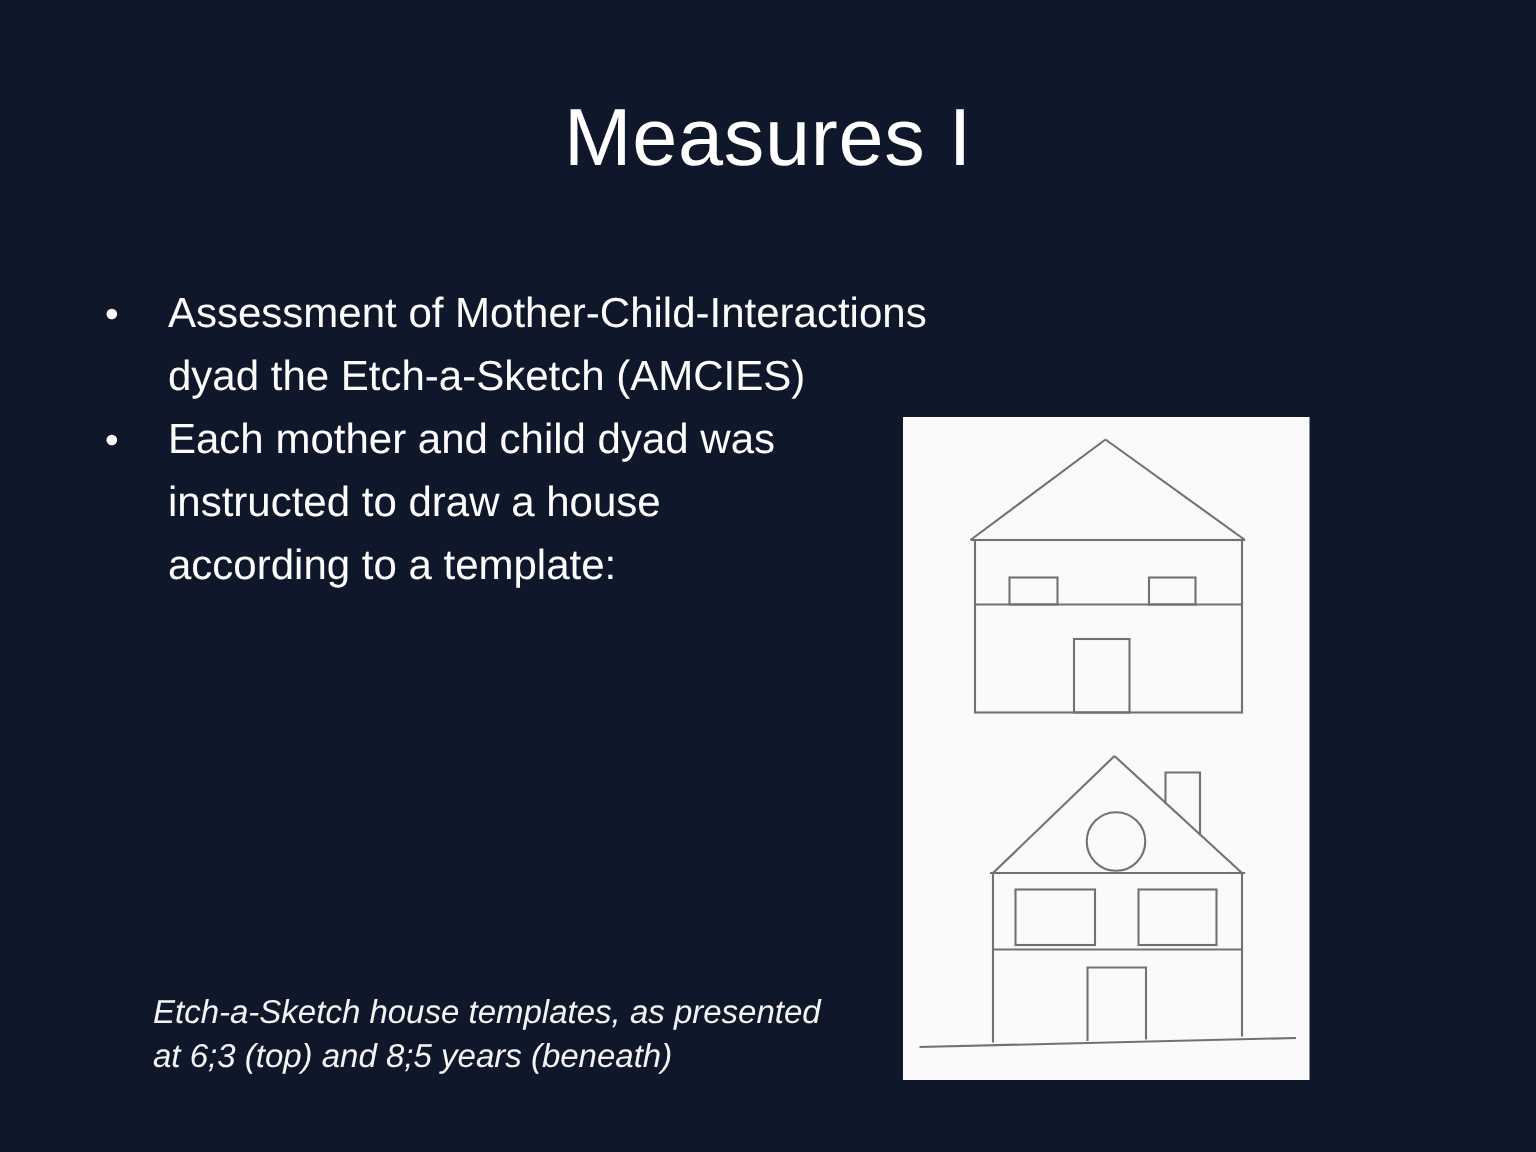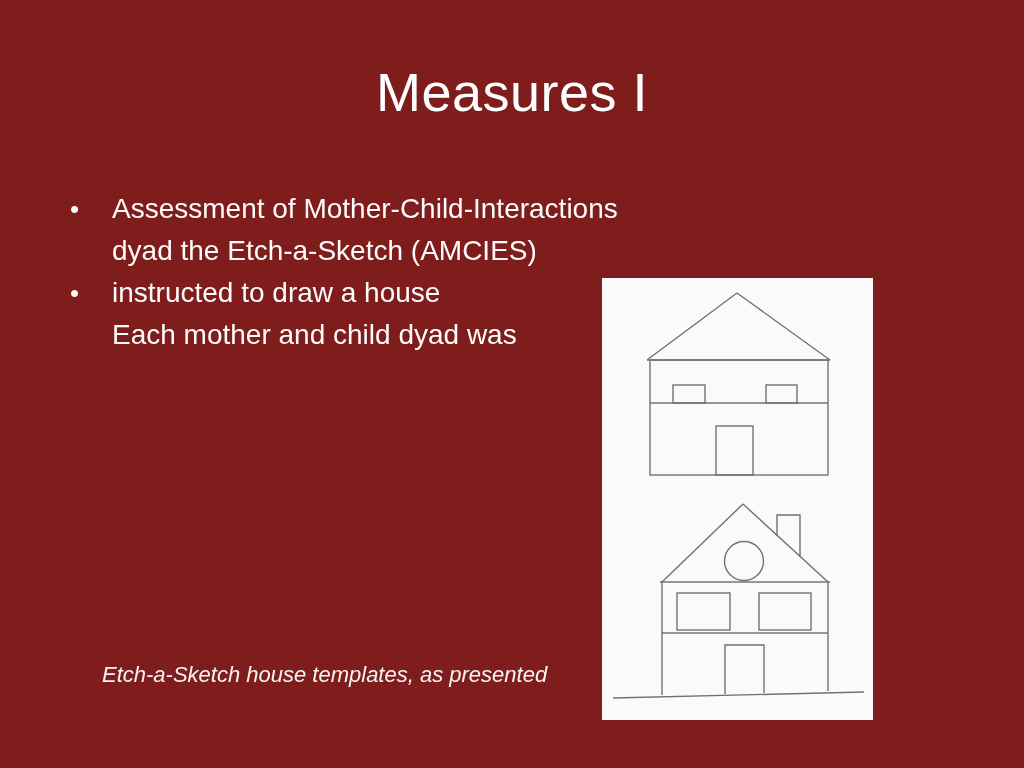--- a/index.html
+++ b/index.html
@@ -5,21 +5,21 @@
   html, body { margin: 0; padding: 0; }
   body {
     width: 1024px; height: 768px;
     background: #000;
     overflow: hidden;
     font-family: "Liberation Sans", sans-serif;
   }
   .slide {
     position: relative;
     width: 1024px; height: 768px;
-    background: #7f1d1d;
+    background: #0f172a;
   }
   .title {
     position: absolute;
     top: 65px; left: 0;
     width: 100%;
     margin: 0;
     text-align: center;
     font-size: 54px;
     line-height: 1;
     font-weight: 400;
@@ -78,29 +78,31 @@
       <span class="marker">•</span>
       <div class="btext">
         <span class="line">Assessment of Mother-Child-Interactions</span>
         <span class="line">dyad the Etch-a-Sketch (AMCIES)</span>
       </div>
     </div>
 
     <div class="bullet">
       <span class="marker">•</span>
       <div class="btext">
+        <span class="line">Each mother and child dyad was</span>
         <span class="line">instructed to draw a house</span>
-        <span class="line">Each mother and child dyad was</span>
+        <span class="line">according to a template:</span>
       </div>
     </div>
 
   </div>
 
   <div class="caption">
     <span class="line">Etch-a-Sketch house templates, as presented</span>
+    <span class="line">at 6;3 (top) and 8;5 years (beneath)</span>
   </div>
 
   <div class="figure">
     <svg viewBox="0 0 271 442" xmlns="http://www.w3.org/2000/svg">
 
       <g>
         <line class="stroke" x1="45" y1="82" x2="228" y2="82"></line>
         <line class="stroke" x1="45" y1="82" x2="135" y2="15"></line>
         <line class="stroke" x1="135" y1="15" x2="228" y2="82"></line>
         <rect class="stroke" x="48" y="82" width="178" height="115"></rect>

